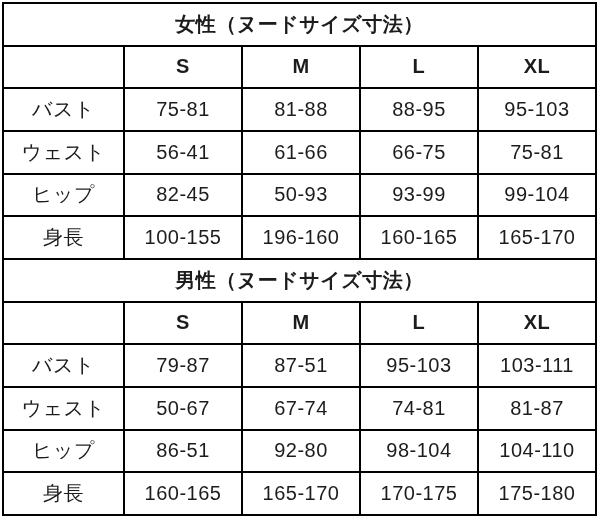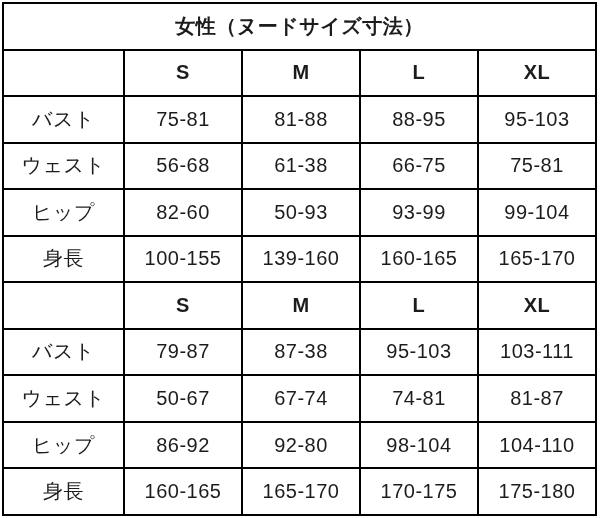--- a/index.html
+++ b/index.html
@@ -81,64 +81,67 @@
       </tr>
       <tr>
         <td class="row-label">バスト</td>
         <td class="value-cell">75-81</td>
         <td class="value-cell">81-88</td>
         <td class="value-cell">88-95</td>
         <td class="value-cell">95-103</td>
       </tr>
       <tr>
         <td class="row-label">ウェスト</td>
-        <td class="value-cell">56-68</td>
-        <td class="value-cell">61-38</td>
+        <td class="value-cell">56-41</td>
+        <td class="value-cell">61-66</td>
         <td class="value-cell">66-75</td>
         <td class="value-cell">75-81</td>
       </tr>
       <tr>
         <td class="row-label">ヒップ</td>
-        <td class="value-cell">82-60</td>
+        <td class="value-cell">82-45</td>
         <td class="value-cell">50-93</td>
         <td class="value-cell">93-99</td>
         <td class="value-cell">99-104</td>
       </tr>
       <tr>
         <td class="row-label">身長</td>
         <td class="value-cell">100-155</td>
-        <td class="value-cell">139-160</td>
+        <td class="value-cell">196-160</td>
         <td class="value-cell">160-165</td>
         <td class="value-cell">165-170</td>
       </tr>
 
+      <tr>
+        <td colspan="5" class="section-title">男性（ヌードサイズ寸法）</td>
+      </tr>
       <tr>
         <td class="col-header"></td>
         <td class="col-header">S</td>
         <td class="col-header">M</td>
         <td class="col-header">L</td>
         <td class="col-header">XL</td>
       </tr>
       <tr>
         <td class="row-label">バスト</td>
         <td class="value-cell">79-87</td>
-        <td class="value-cell">87-38</td>
+        <td class="value-cell">87-51</td>
         <td class="value-cell">95-103</td>
         <td class="value-cell">103-111</td>
       </tr>
       <tr>
         <td class="row-label">ウェスト</td>
         <td class="value-cell">50-67</td>
         <td class="value-cell">67-74</td>
         <td class="value-cell">74-81</td>
         <td class="value-cell">81-87</td>
       </tr>
       <tr>
         <td class="row-label">ヒップ</td>
-        <td class="value-cell">86-92</td>
+        <td class="value-cell">86-51</td>
         <td class="value-cell">92-80</td>
         <td class="value-cell">98-104</td>
         <td class="value-cell">104-110</td>
       </tr>
       <tr>
         <td class="row-label">身長</td>
         <td class="value-cell">160-165</td>
         <td class="value-cell">165-170</td>
         <td class="value-cell">170-175</td>
         <td class="value-cell">175-180</td>

